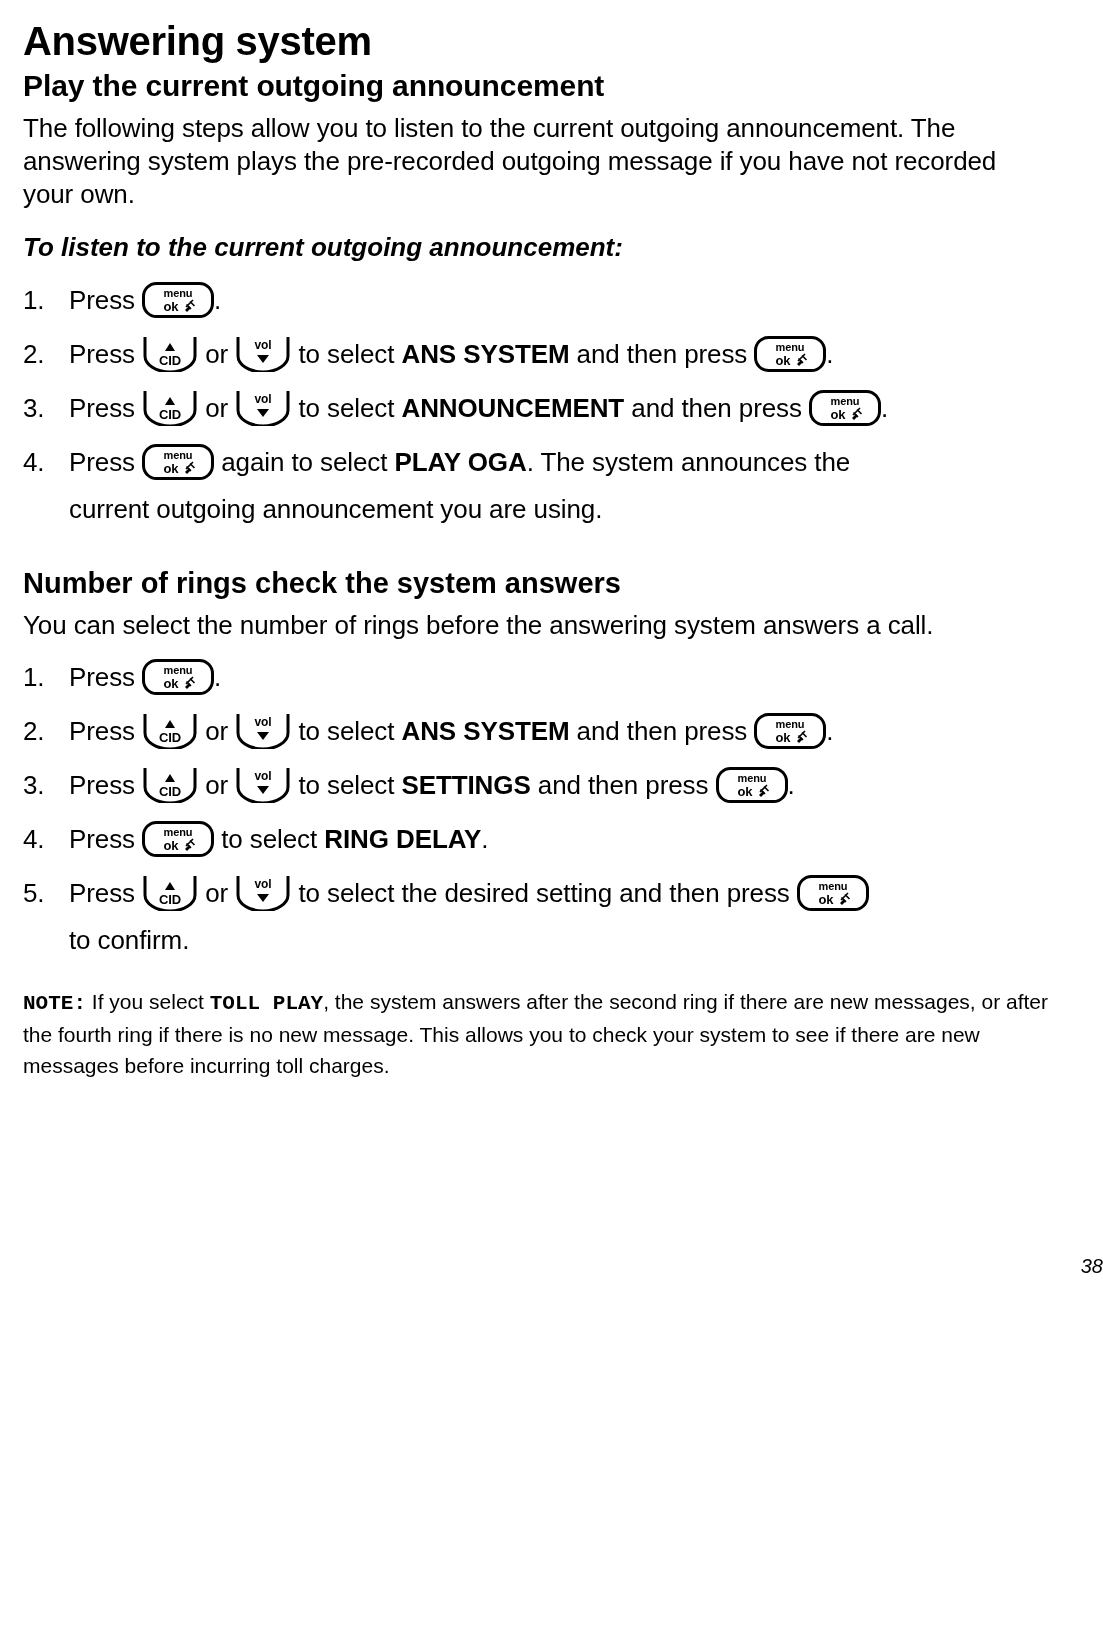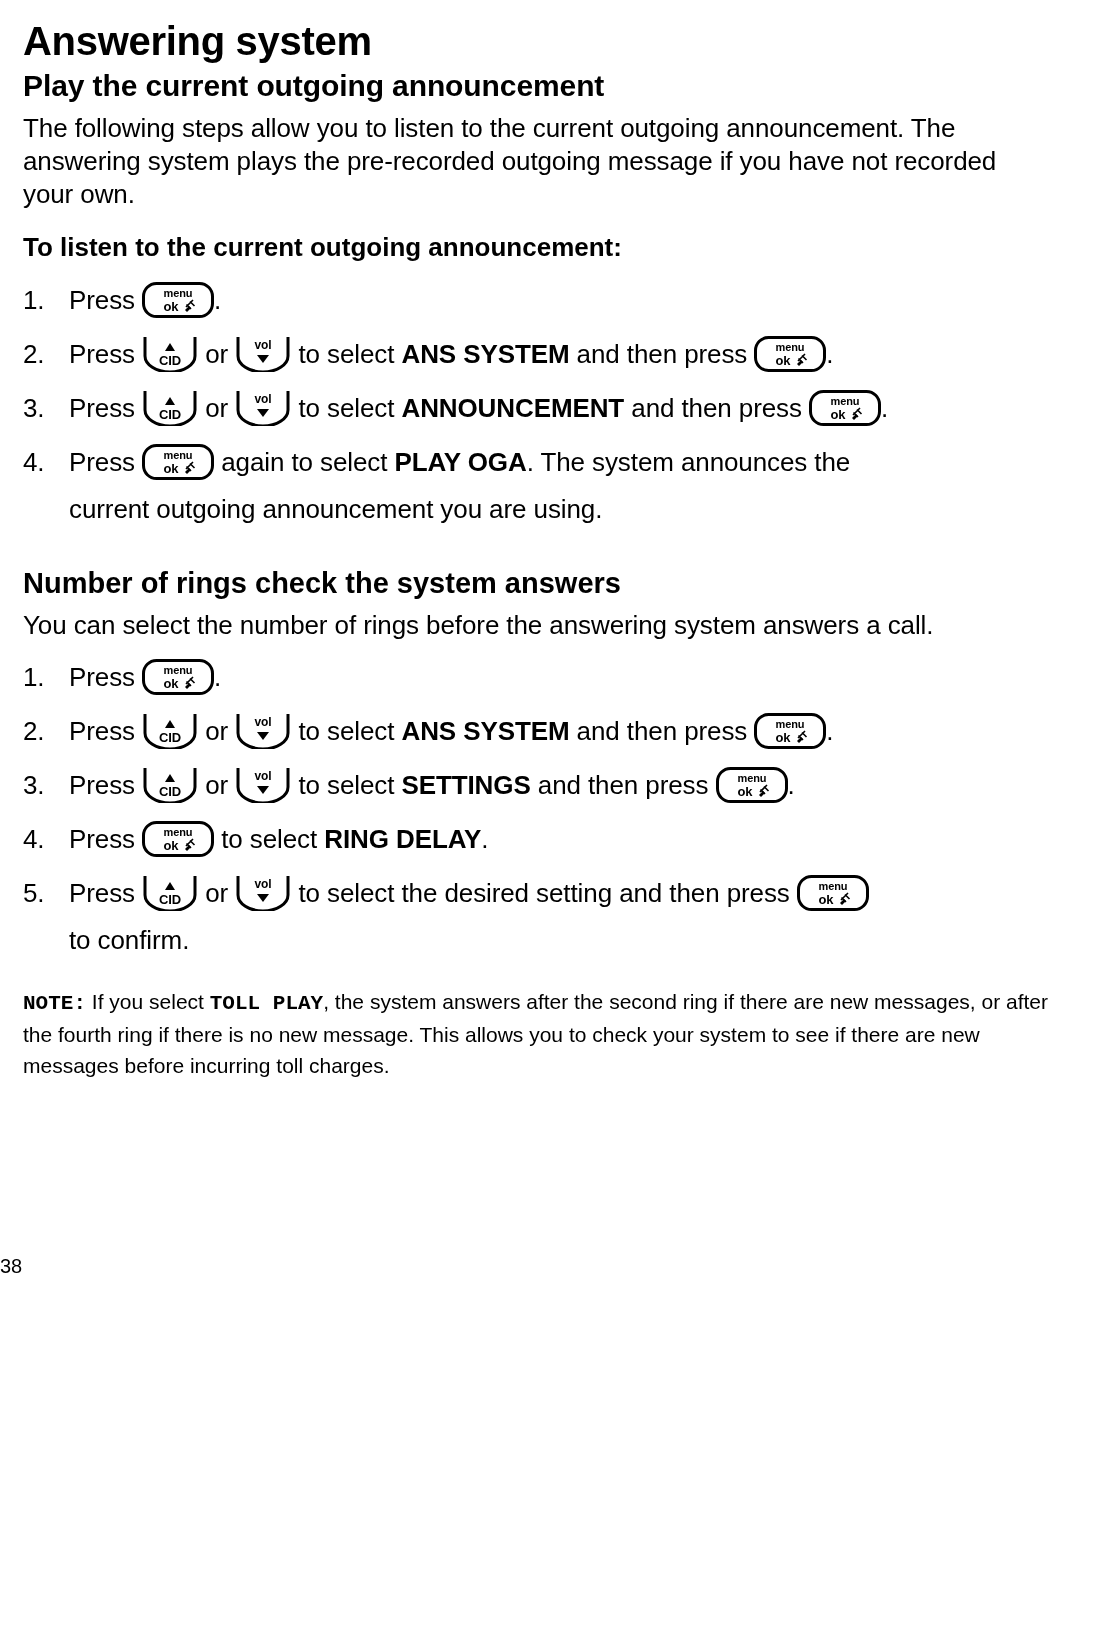--- a/index.html
+++ b/index.html
@@ -49,20 +49,21 @@
     margin: 6px 0 0 0;
     padding: 0;
     letter-spacing: -0.1px;
   }
   p.lead {
     font-size: 26px;
     font-weight: bold;
     line-height: 36px;
     margin: 18px 0 6px 0;
     padding: 0;
+    font-style: italic;
   }
   h2.section {
     font-size: 29px;
     font-weight: bold;
     margin: 34px 0 0 0;
     line-height: 40px;
   }
   ol.steps {
     list-style: none;
     margin: 8px 0 0 0;
@@ -101,22 +102,23 @@
     display: inline-block;
     vertical-align: -9px;
     position: relative;
   }
   .key svg { display: block; }
   .pagenum {
     position: absolute;
     left: 0;
     right: 0;
     bottom: 14px;
-    text-align: left;
+    text-align: right;
     font-size: 20px;
+    font-style: italic;
   }
 </style>
 </head>
 <body>
 
 <div class="page">
 
   <h1 class="title">Answering system</h1>
 
   <h2 class="subtitle">Play the current outgoing announcement</h2>

